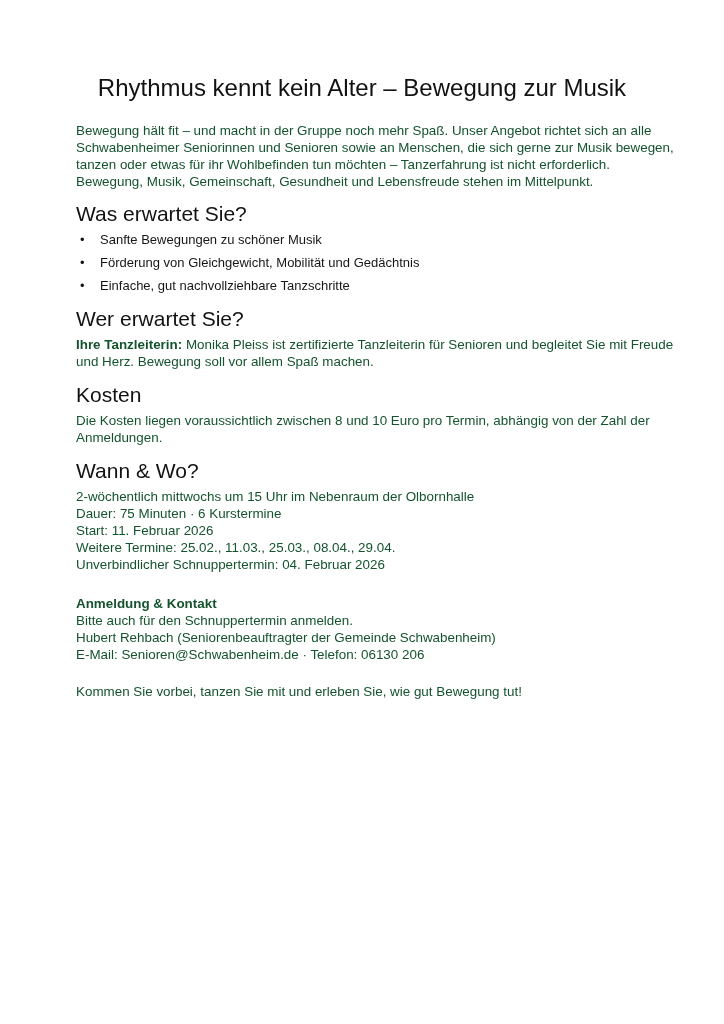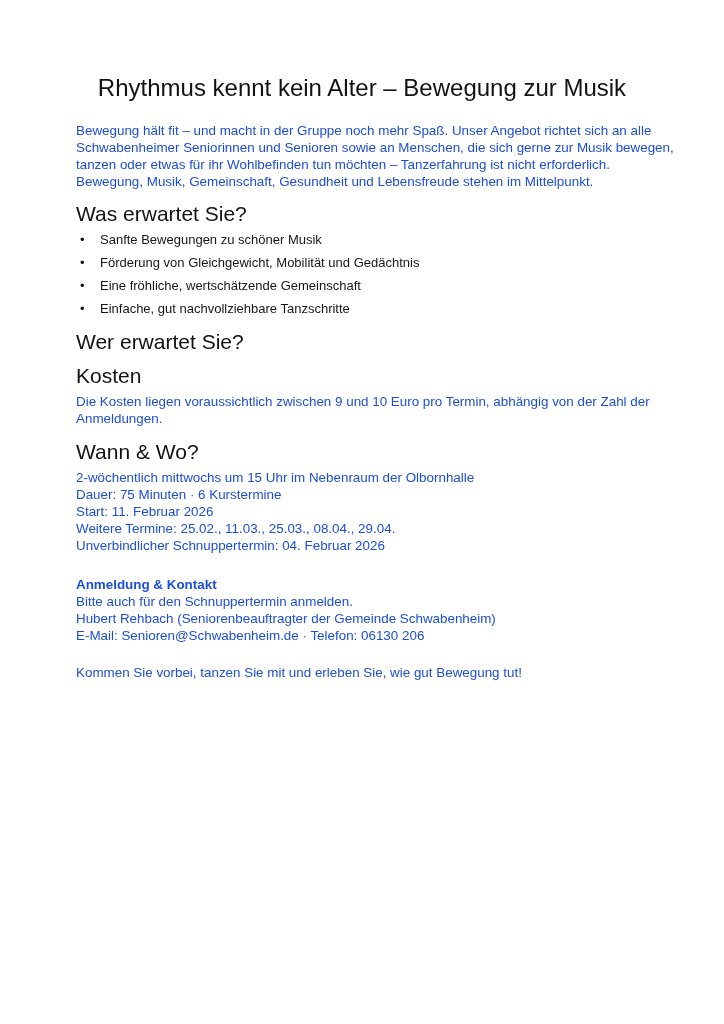--- a/index.html
+++ b/index.html
@@ -26,21 +26,21 @@
     text-align: center;
     white-space: pre;
     color: #121212;
   }
   .body-text {
     margin: 0;
     font-size: 13.4px;
     line-height: 17px;
     font-weight: 400;
     white-space: pre;
-    color: #1d4ed8;
+    color: #14532d;
   }
   p.intro { margin-bottom: 0; }
   h2.section-heading {
     margin: 15px 0 8px 0;
     font-size: 21px;
     line-height: 19px;
     font-weight: 400;
     white-space: pre;
     color: #121212;
   }
@@ -83,30 +83,31 @@
   <p class="body-text intro">Bewegung hält fit – und macht in der Gruppe noch mehr Spaß. Unser Angebot richtet sich an alle
 Schwabenheimer Seniorinnen und Senioren sowie an Menschen, die sich gerne zur Musik bewegen,
 tanzen oder etwas für ihr Wohlbefinden tun möchten – Tanzerfahrung ist nicht erforderlich.
 Bewegung, Musik, Gemeinschaft, Gesundheit und Lebensfreude stehen im Mittelpunkt.</p>
 
   <h2 class="section-heading first">Was erwartet Sie?</h2>
 
   <ul class="bullet-list">
     <li>Sanfte Bewegungen zu schöner Musik</li>
     <li>Förderung von Gleichgewicht, Mobilität und Gedächtnis</li>
-    <li>Eine fröhliche, wertschätzende Gemeinschaft</li>
     <li>Einfache, gut nachvollziehbare Tanzschritte</li>
   </ul>
 
   <h2 class="section-heading">Wer erwartet Sie?</h2>
 
+  <p class="body-text"><span class="bold">Ihre Tanzleiterin:</span><span> Monika Pleiss ist zertifizierte Tanzleiterin für Senioren und begleitet Sie mit Freude
+und Herz. Bewegung soll vor allem Spaß machen.</span></p>
 
   <h2 class="section-heading">Kosten</h2>
 
-  <p class="body-text">Die Kosten liegen voraussichtlich zwischen 9 und 10 Euro pro Termin, abhängig von der Zahl der
+  <p class="body-text">Die Kosten liegen voraussichtlich zwischen 8 und 10 Euro pro Termin, abhängig von der Zahl der
 Anmeldungen.</p>
 
   <h2 class="section-heading">Wann &amp; Wo?</h2>
 
   <p class="body-text">2-wöchentlich mittwochs um 15 Uhr im Nebenraum der Olbornhalle
 Dauer: 75 Minuten · 6 Kurstermine
 Start: 11. Februar 2026
 Weitere Termine: 25.02., 11.03., 25.03., 08.04., 29.04.
 Unverbindlicher Schnuppertermin: 04. Februar 2026</p>
 

